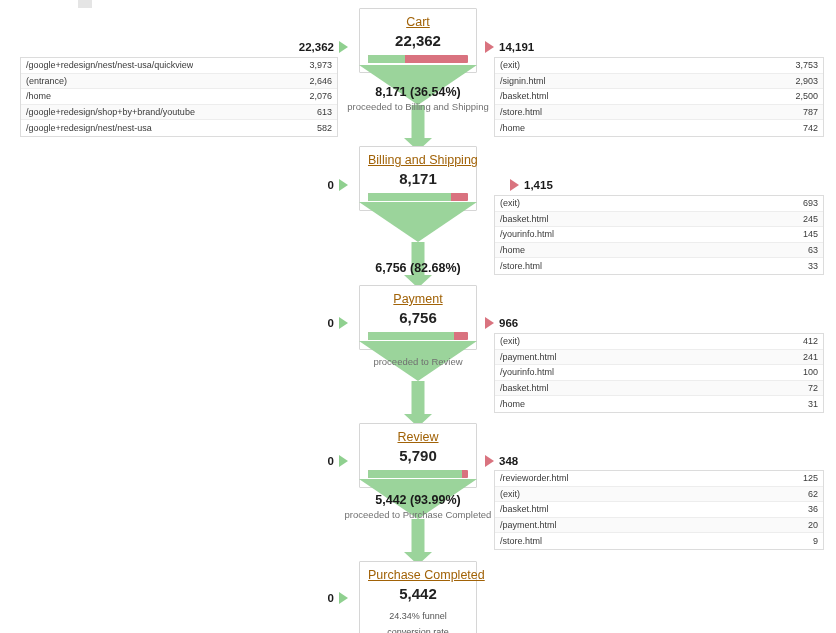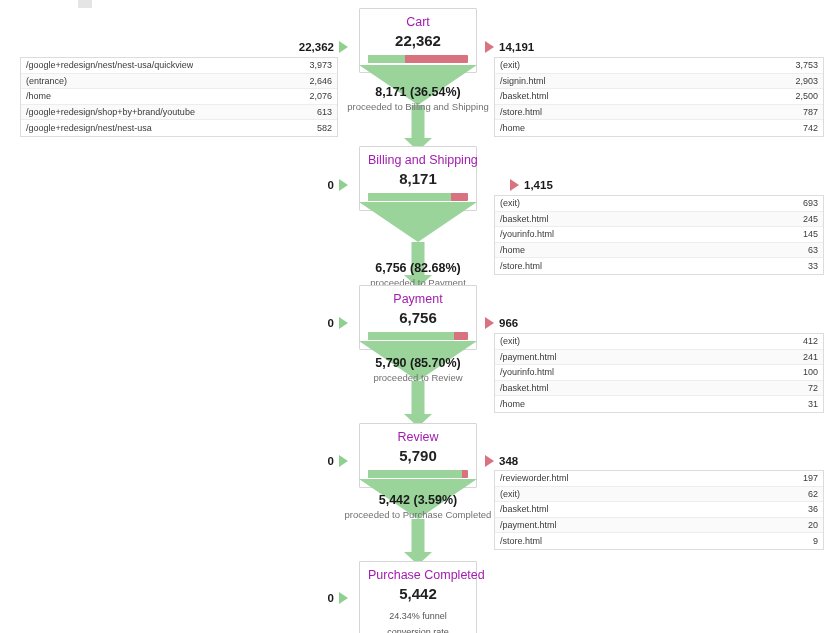--- a/index.html
+++ b/index.html
@@ -32,22 +32,23 @@
     border: 1px solid #d6d6d6;
     background: #ffffff;
     box-sizing: border-box;
     padding: 6px 8px 9px 8px;
     text-align: center;
     border-radius: 1px;
   }
   .stage-name {
     font-size: 12.5px;
     line-height: 15px;
-    color: #a21caf;
+    color: #a16207;
     white-space: nowrap;
+    text-decoration: underline;
   }
   .stage-value {
     font-size: 15px;
     font-weight: bold;
     line-height: 19px;
     color: #222222;
     margin-top: 1px;
   }
   .bar {
     margin-top: 5px;
@@ -307,21 +308,20 @@
   </div>
 
   <div class="funnel" style="top:202px;height:85px;">
     <div class="funnel-cone" style="top:0;"></div>
     <div class="funnel-stem" style="top:40px;height:33px;"></div>
     <div class="funnel-head" style="top:73px;"></div>
   </div>
 
   <div class="conv" style="top:221px;margin-top:39px;">
     <div class="conv-main">6,756 (82.68%)</div>
-    <div class="conv-sub">proceeded to Payment</div>
   </div>
 
   <div class="detail-table right" style="top:195px;">
     <div class="detail-row">
       <span class="detail-label">(exit)</span>
       <span class="detail-value">693</span>
     </div>
     <div class="detail-row">
       <span class="detail-label">/basket.html</span>
       <span class="detail-value">245</span>
@@ -362,21 +362,20 @@
     <span>966</span>
   </div>
 
   <div class="funnel" style="top:341px;height:85px;">
     <div class="funnel-cone" style="top:0;"></div>
     <div class="funnel-stem" style="top:40px;height:33px;"></div>
     <div class="funnel-head" style="top:73px;"></div>
   </div>
 
   <div class="conv" style="top:355px;">
-    <div class="conv-main">5,790 (85.70%)</div>
     <div class="conv-sub">proceeded to Review</div>
   </div>
 
   <div class="detail-table right" style="top:333px;">
     <div class="detail-row">
       <span class="detail-label">(exit)</span>
       <span class="detail-value">412</span>
     </div>
     <div class="detail-row">
       <span class="detail-label">/payment.html</span>
@@ -418,28 +417,28 @@
     <span>348</span>
   </div>
 
   <div class="funnel" style="top:479px;height:85px;">
     <div class="funnel-cone" style="top:0;"></div>
     <div class="funnel-stem" style="top:40px;height:33px;"></div>
     <div class="funnel-head" style="top:73px;"></div>
   </div>
 
   <div class="conv" style="top:492px;">
-    <div class="conv-main">5,442 (3.59%)</div>
+    <div class="conv-main">5,442 (93.99%)</div>
     <div class="conv-sub">proceeded to Purchase Completed</div>
   </div>
 
   <div class="detail-table right" style="top:470px;">
     <div class="detail-row">
       <span class="detail-label">/revieworder.html</span>
-      <span class="detail-value">197</span>
+      <span class="detail-value">125</span>
     </div>
     <div class="detail-row">
       <span class="detail-label">(exit)</span>
       <span class="detail-value">62</span>
     </div>
     <div class="detail-row">
       <span class="detail-label">/basket.html</span>
       <span class="detail-value">36</span>
     </div>
     <div class="detail-row">

